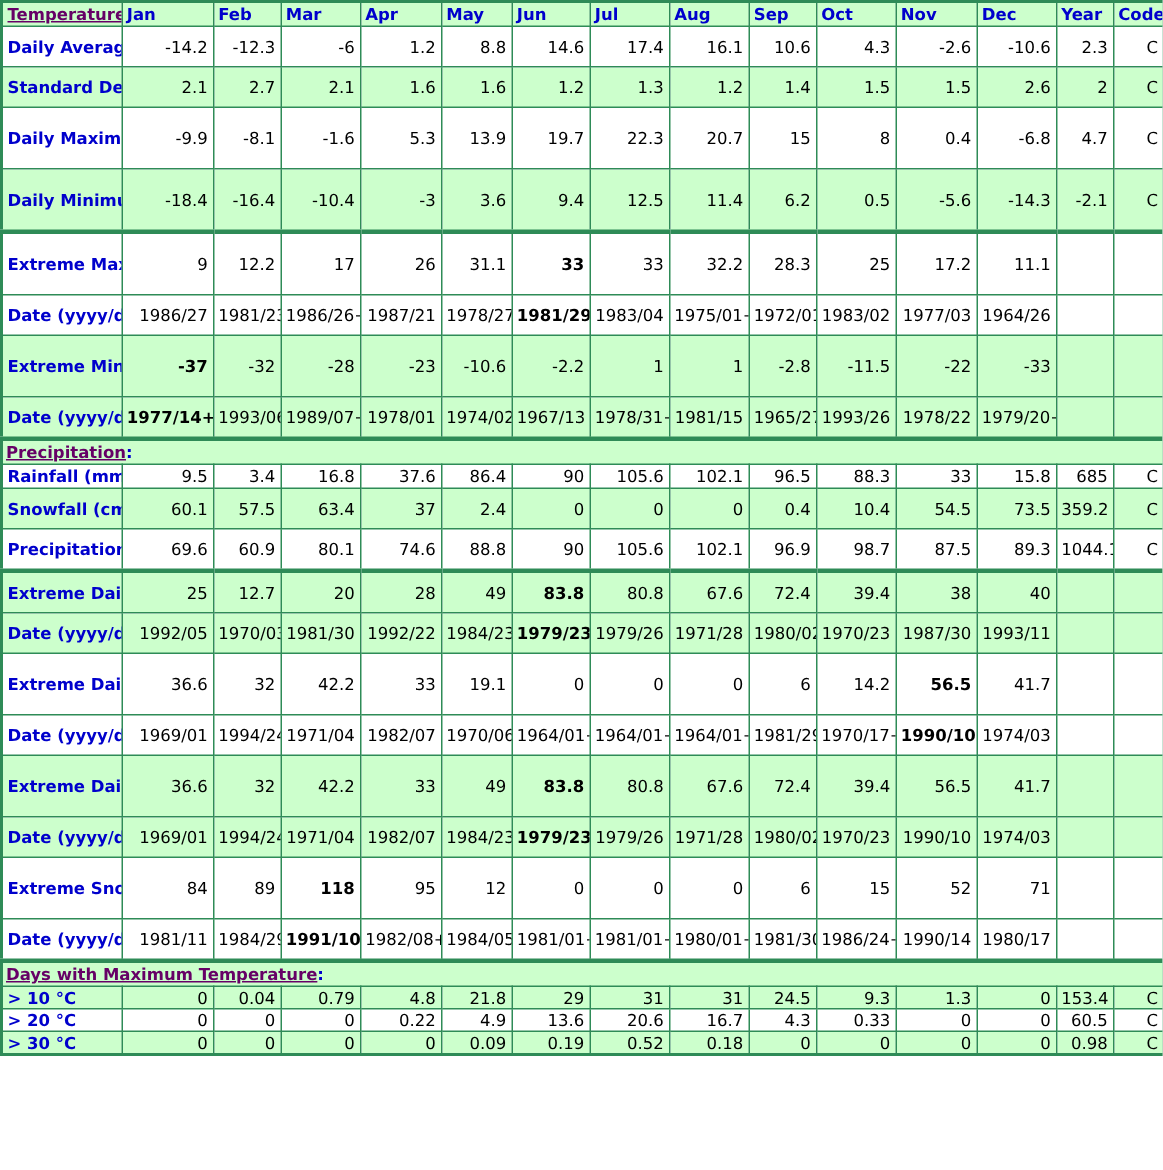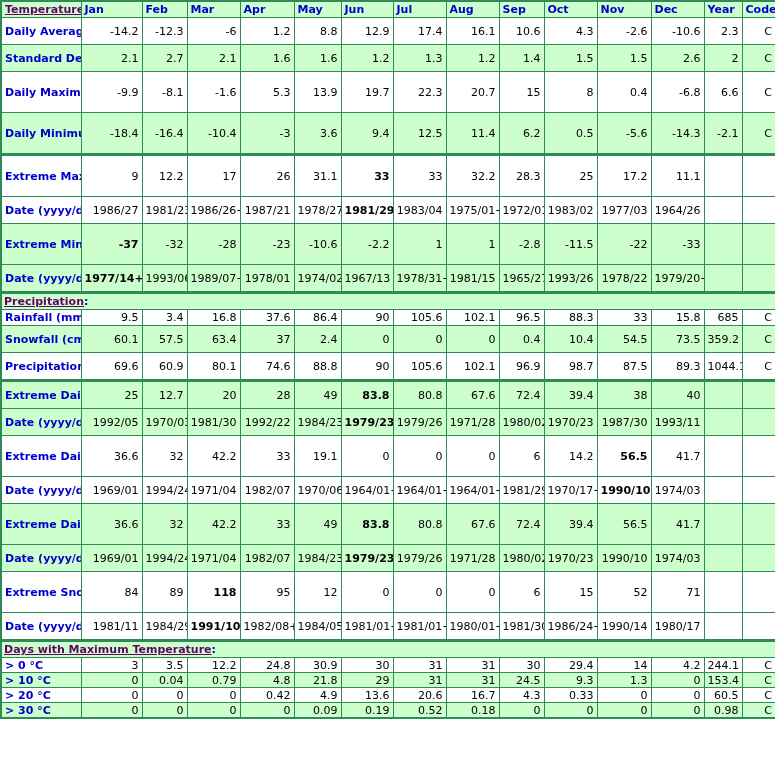--- a/index.html
+++ b/index.html
@@ -77,21 +77,21 @@
     </tr>
   </thead>
   <tbody id="tbody">
       <tr class="w h2">
         <td class="lbl">Daily Average (°C)</td>
         <td class="num">-14.2</td>
         <td class="num">-12.3</td>
         <td class="num">-6</td>
         <td class="num">1.2</td>
         <td class="num">8.8</td>
-        <td class="num">12.9</td>
+        <td class="num">14.6</td>
         <td class="num">17.4</td>
         <td class="num">16.1</td>
         <td class="num">10.6</td>
         <td class="num">4.3</td>
         <td class="num">-2.6</td>
         <td class="num">-10.6</td>
         <td class="num">2.3</td>
         <td class="code">C</td>
       </tr>
       <tr class="g h2">
@@ -118,21 +118,21 @@
         <td class="num">-1.6</td>
         <td class="num">5.3</td>
         <td class="num">13.9</td>
         <td class="num">19.7</td>
         <td class="num">22.3</td>
         <td class="num">20.7</td>
         <td class="num">15</td>
         <td class="num">8</td>
         <td class="num">0.4</td>
         <td class="num">-6.8</td>
-        <td class="num">6.6</td>
+        <td class="num">4.7</td>
         <td class="code">C</td>
       </tr>
       <tr class="g h3">
         <td class="lbl">Daily Minimum (°C)</td>
         <td class="num">-18.4</td>
         <td class="num">-16.4</td>
         <td class="num">-10.4</td>
         <td class="num">-3</td>
         <td class="num">3.6</td>
         <td class="num">9.4</td>
@@ -399,37 +399,20 @@
         <td class="num">1981/30</td>
         <td class="num">1986/24+</td>
         <td class="num">1990/14</td>
         <td class="num">1980/17</td>
         <td class="num"></td>
         <td class="code"></td>
       </tr>
       <tr class="sec sep">
         <td colspan="15"><a class="sect-link">Days with Maximum Temperature</a><span class="sect-colon">:</span></td>
       </tr>
-      <tr class="w hs">
-        <td class="lbl">&gt; 0 °C</td>
-        <td class="num">3</td>
-        <td class="num">3.5</td>
-        <td class="num">12.2</td>
-        <td class="num">24.8</td>
-        <td class="num">30.9</td>
-        <td class="num">30</td>
-        <td class="num">31</td>
-        <td class="num">31</td>
-        <td class="num">30</td>
-        <td class="num">29.4</td>
-        <td class="num">14</td>
-        <td class="num">4.2</td>
-        <td class="num">244.1</td>
-        <td class="code">C</td>
-      </tr>
       <tr class="g hs">
         <td class="lbl">&gt; 10 °C</td>
         <td class="num">0</td>
         <td class="num">0.04</td>
         <td class="num">0.79</td>
         <td class="num">4.8</td>
         <td class="num">21.8</td>
         <td class="num">29</td>
         <td class="num">31</td>
         <td class="num">31</td>
@@ -438,21 +421,21 @@
         <td class="num">1.3</td>
         <td class="num">0</td>
         <td class="num">153.4</td>
         <td class="code">C</td>
       </tr>
       <tr class="w hs">
         <td class="lbl">&gt; 20 °C</td>
         <td class="num">0</td>
         <td class="num">0</td>
         <td class="num">0</td>
-        <td class="num">0.42</td>
+        <td class="num">0.22</td>
         <td class="num">4.9</td>
         <td class="num">13.6</td>
         <td class="num">20.6</td>
         <td class="num">16.7</td>
         <td class="num">4.3</td>
         <td class="num">0.33</td>
         <td class="num">0</td>
         <td class="num">0</td>
         <td class="num">60.5</td>
         <td class="code">C</td>

